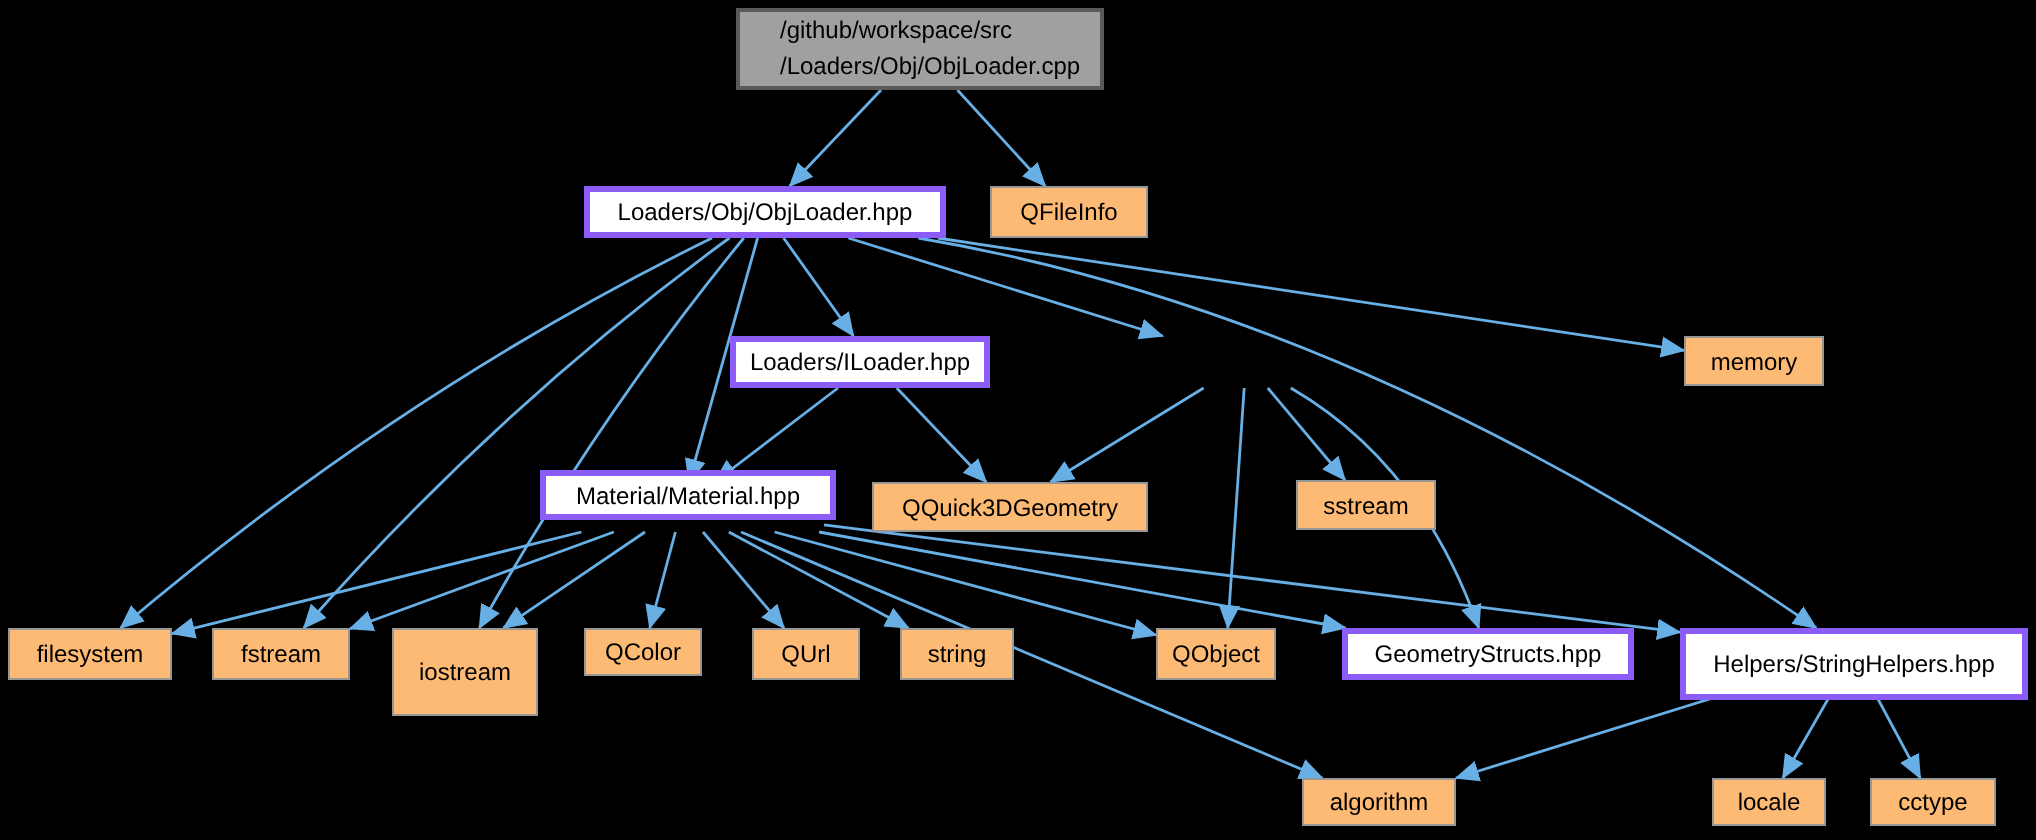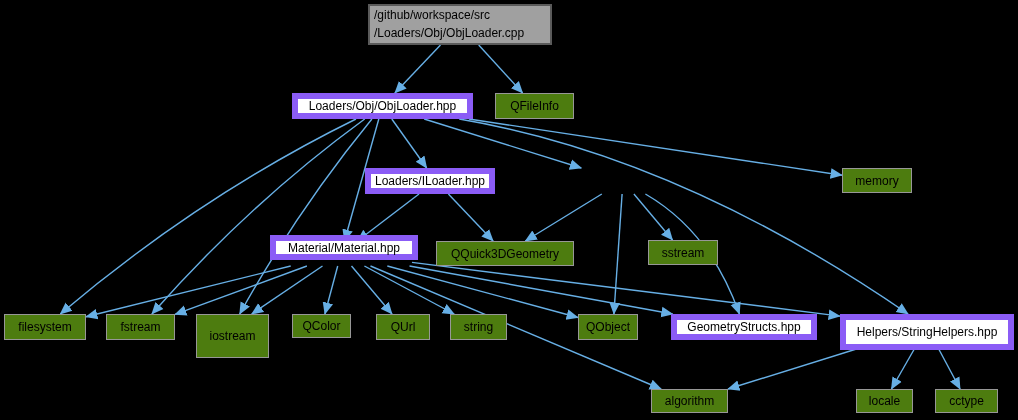--- a/index.html
+++ b/index.html
@@ -1,24 +1,24 @@
 <!DOCTYPE html>
 <html><head>
 <meta charset="utf-8">
 <style>
   html,body{margin:0;padding:0;background:#000;}
   #stage{position:relative;width:1018px;height:420px;background:#000;overflow:hidden;
          font-family:"Liberation Sans",sans-serif;}
   #edge-layer{position:absolute;left:0;top:0;width:1018px;height:420px;}
   .node{position:absolute;box-sizing:border-box;display:flex;align-items:center;
         justify-content:center;font-size:12px;color:#000;white-space:nowrap;z-index:2;}
-  .node.internal{background:#ffffff;border:6px solid #8b5cf6;}
-  .node.external{background:#4d7c0f;border:1px solid #979797;}
+  .node.internal{background:#ffffff;border:3px solid #8b5cf6;}
+  .node.external{background:#fdba74;border:1px solid #979797;}
   .node.main{background:#a0a0a0;border:2px solid #5a5a5a;flex-direction:column;
-             align-items:flex-start;justify-content:center;padding:2px 4px;line-height:1.45;}
+             align-items:flex-start;justify-content:center;padding:2px 20px;line-height:1.45;}
 </style>
 </head>
 <body>
 
 <div id="stage">
 
   <svg id="edge-layer" viewBox="0 0 1018 420" xmlns="http://www.w3.org/2000/svg">
       <defs>
         <marker id="arrow" viewBox="0 0 10 10" refX="8.6" refY="5" markerWidth="9.5" markerHeight="9.5" orient="auto">
           <path d="M0,1 L9.2,5 L0,9 z" fill="#67afe5"></path>

